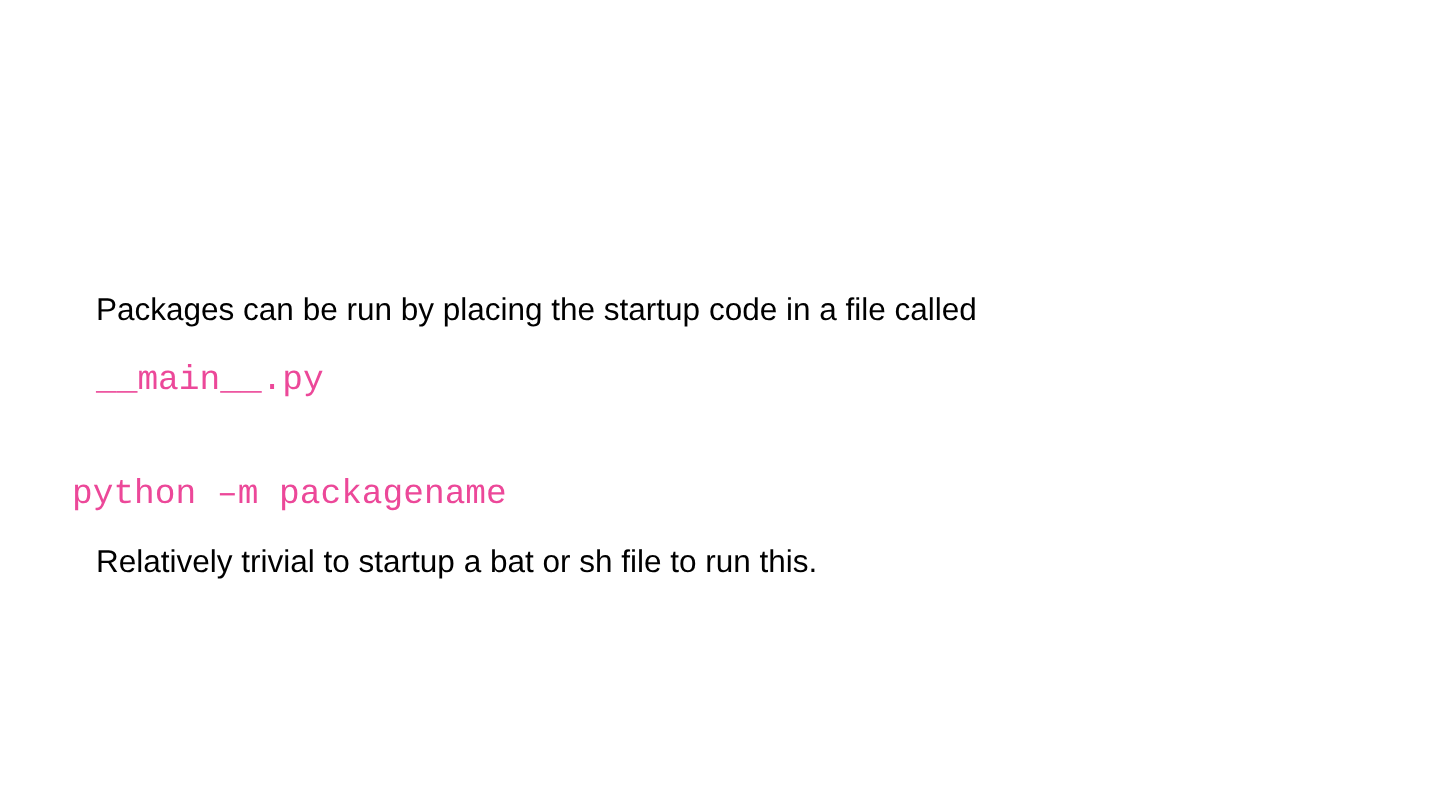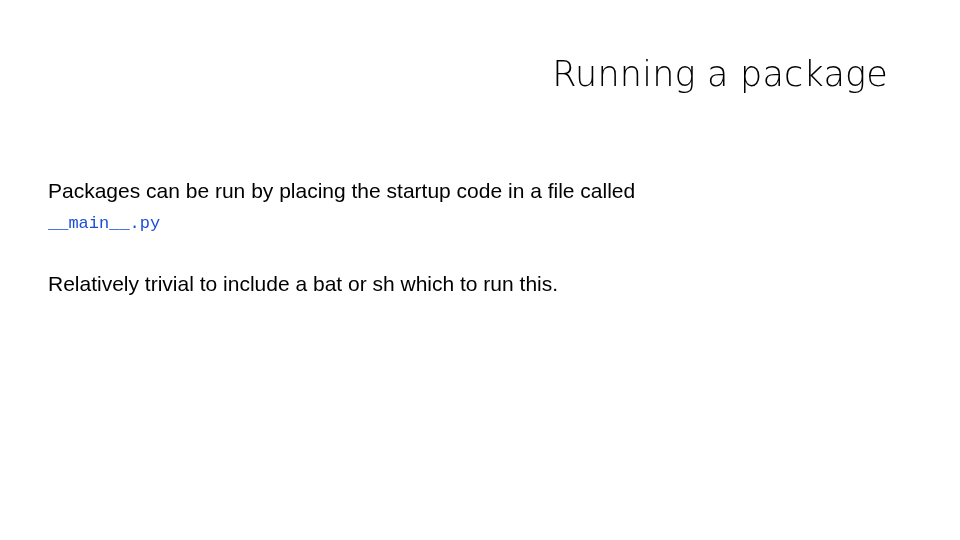--- a/index.html
+++ b/index.html
@@ -51,63 +51,61 @@
     left: 48px;
     top: 176px;
     width: 876px;
   }
 
   .para {
     font-family: "Liberation Sans", sans-serif;
     font-size: 21px;
     line-height: 30px;
     color: #000000;
-    margin: 0;
+    margin: 16px;
     text-align: left;
   }
 
   .para + .para {
     margin-top: 0;
   }
 
   .code,
   .code-line {
     font-family: "Liberation Mono", "DejaVu Sans Mono", monospace;
-    font-size: 17px;
+    font-size: 23px;
     line-height: 30px;
-    color: #1d4ed8;
+    color: #ec4899;
     white-space: pre;
   }
 
   .code-line {
     display: block;
     margin: 0;
   }
 
   .spacer {
     height: 30px;
   }
 </style>
 </head>
 <body>
 
 <div class="slide">
 
-  <div class="title-block">
-    <div class="slide-title">Running a package</div>
-  </div>
 
   <div class="body-block">
 
     <p class="para"><span>Packages can be run by placing the startup code in a file called</span></p>
 
     <p class="para"><span class="code">__main__.py</span></p>
 
 
     <div class="spacer"></div>
 
 
+    <p class="code-line">python –m packagename</p>
 
-    <p class="para">Relatively trivial to include a bat or sh which to run this.</p>
+    <p class="para">Relatively trivial to startup a bat or sh file to run this.</p>
 
   </div>
 
 </div>
 
 </body></html>

